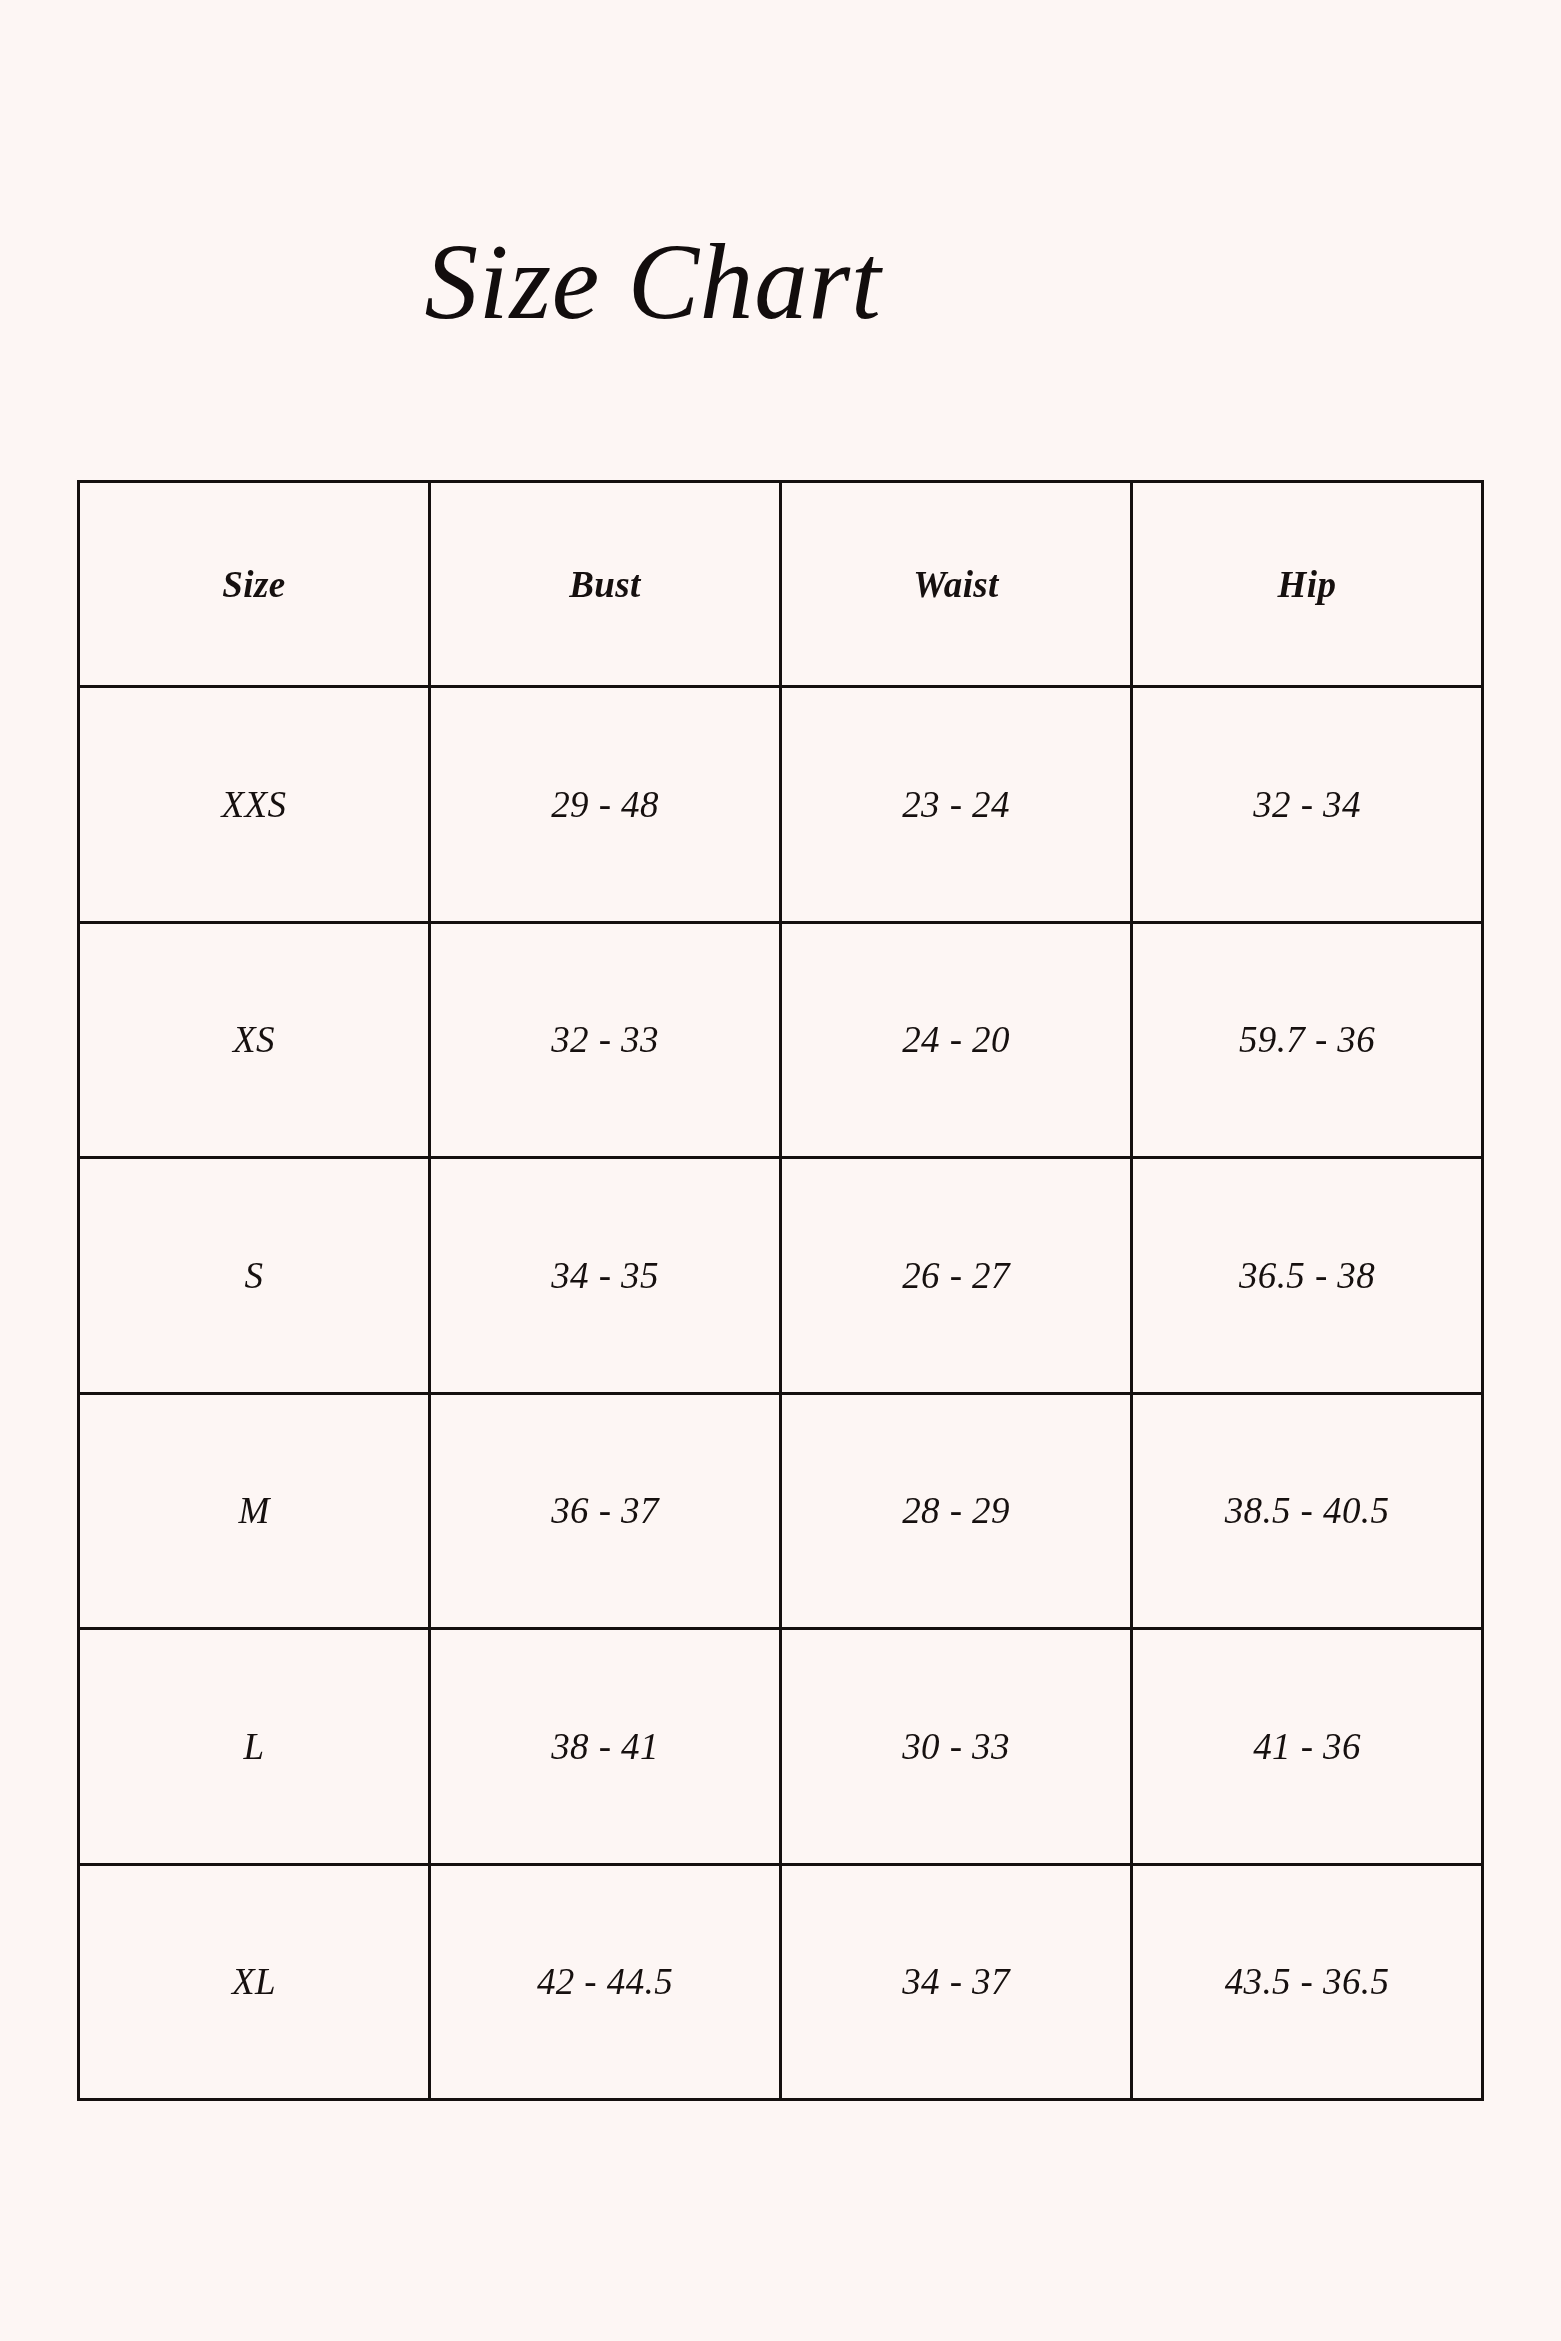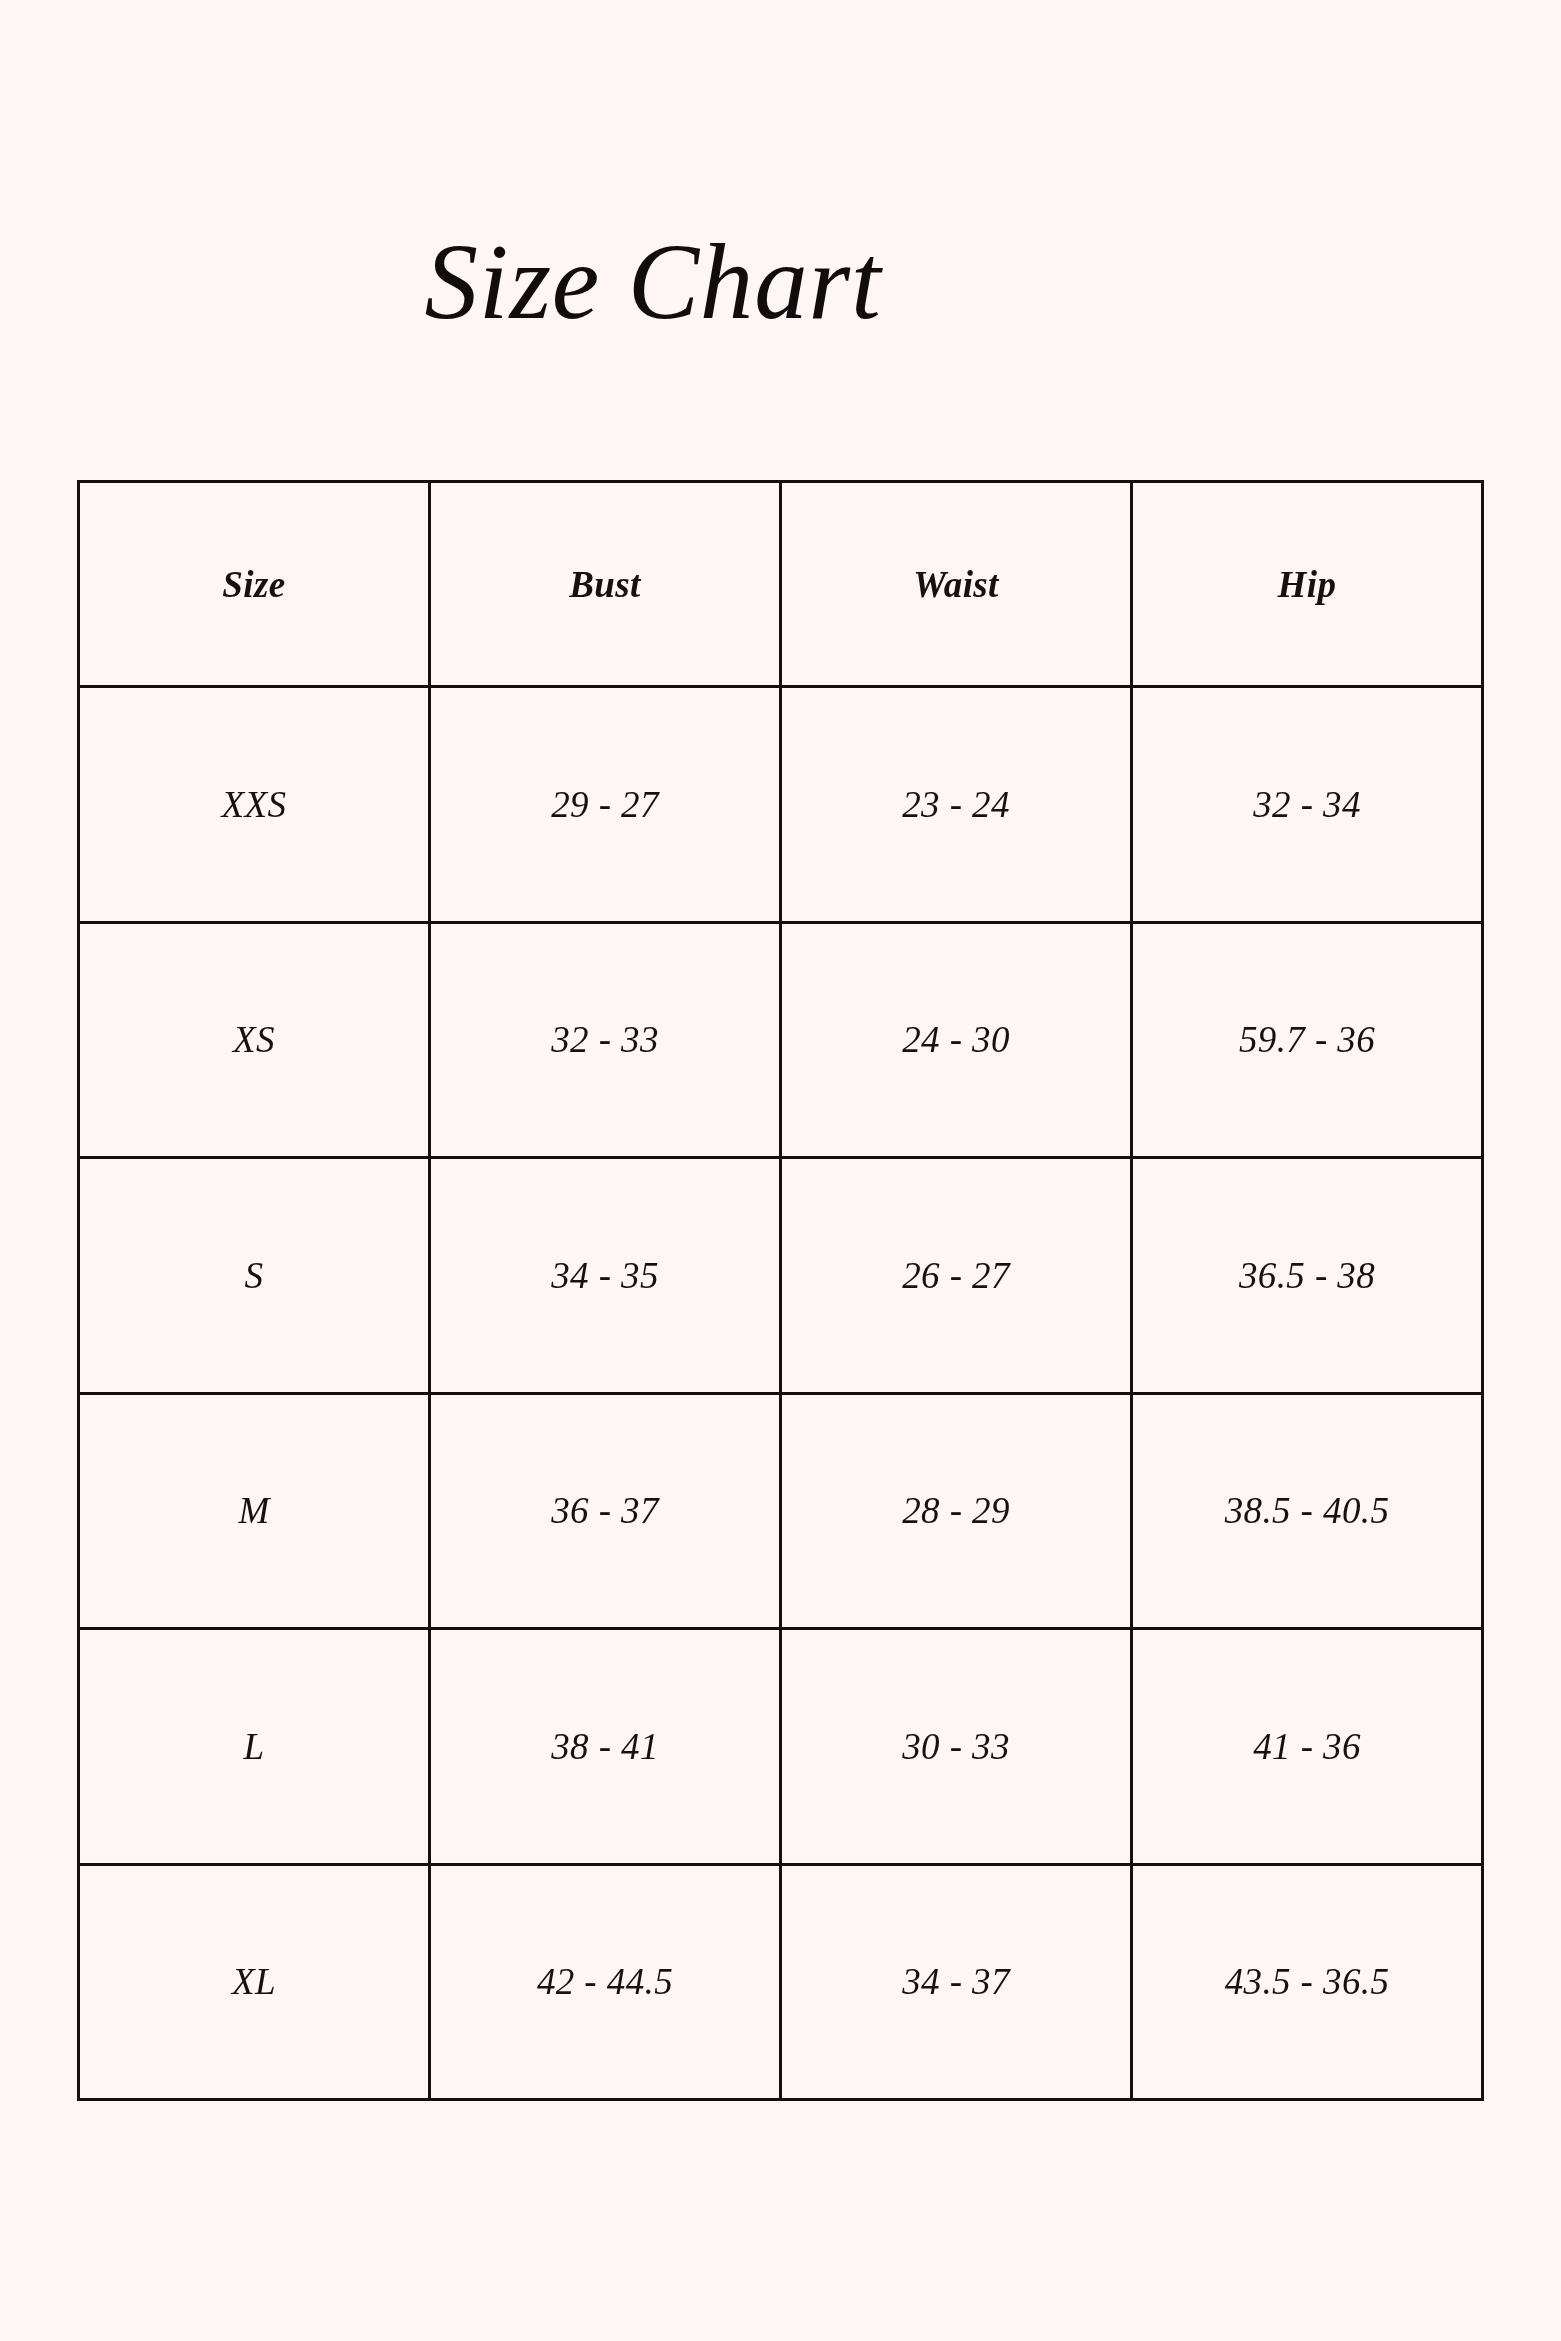--- a/index.html
+++ b/index.html
@@ -97,28 +97,28 @@
       <tr>
         <th>Size</th>
         <th>Bust</th>
         <th>Waist</th>
         <th>Hip</th>
       </tr>
     </thead>
     <tbody>
       <tr>
         <td class="size-cell">XXS</td>
-        <td>29 - 27</td>
+        <td>29 - 48</td>
         <td>23 - 24</td>
         <td>32 - 34</td>
       </tr>
       <tr>
         <td class="size-cell">XS</td>
         <td>32 - 33</td>
-        <td>24 - 30</td>
+        <td>24 - 20</td>
         <td>59.7 - 36</td>
       </tr>
       <tr>
         <td class="size-cell">S</td>
         <td>34 - 35</td>
         <td>26 - 27</td>
         <td>36.5 - 38</td>
       </tr>
       <tr>
         <td class="size-cell">M</td>

